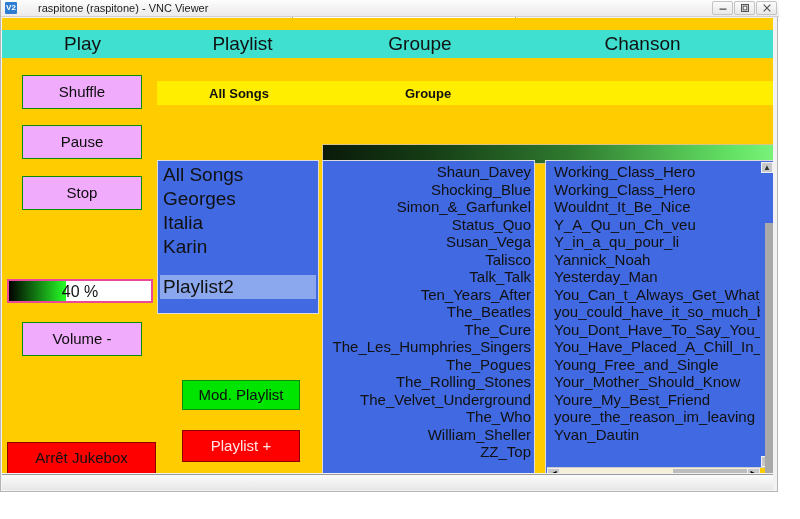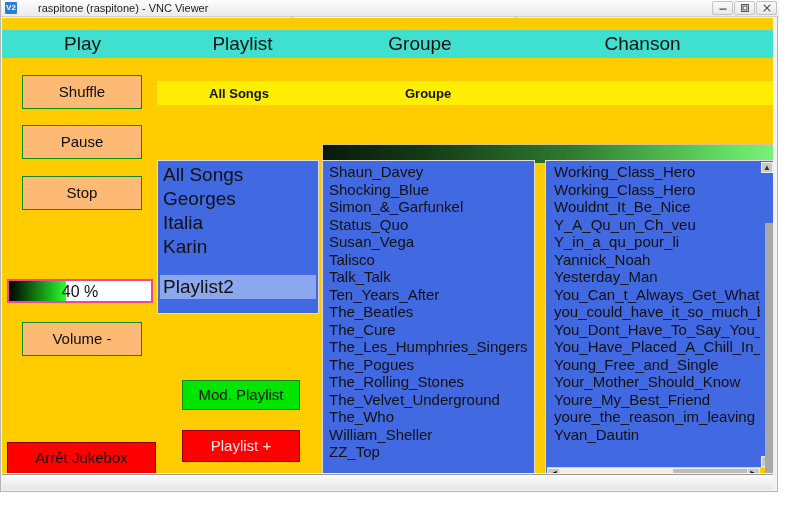--- a/index.html
+++ b/index.html
@@ -108,21 +108,21 @@
   .tab:nth-child(1){ width: 155px; }
   .tab:nth-child(2){ width: 165px; }
   .tab:nth-child(3){ width: 190px; }
   .tab:nth-child(4){ width: 255px; }
 
   
   .gbtn {
     position: absolute;
     left: 20px;
     width: 120px; height: 34px;
-    background: #fdba74;
+    background: #f0abfc;
     border: 1px solid #0a8c0a;
     color: #0d0d0d;
     font-size: 15px;
     line-height: 32px;
     text-align: center;
     white-space: nowrap;
   }
   #btn-shuffle { top: 57px; }
   #btn-pause   { top: 107px; }
   #btn-stop    { top: 158px; }
@@ -214,21 +214,21 @@
   }
 
   
   .listpanel {
     position: absolute;
     background: #4169e1;
     border: 1px solid #dddddd;
     overflow: hidden;
   }
   #panel-playlists { left: 155px; top: 142px; width: 162px; height: 154px; }
-  #panel-groups    { left: 320px; top: 142px; width: 213px; height: 322px; }
+  #panel-groups    { left: 320px; top: 142px; width: 213px; height: 322px; text-align: right; }
   #panel-songs     { left: 543px; top: 142px; width: 230px; height: 322px; }
 
   .li {
     font-size: 15px;
     color: #111111;
     line-height: 17px;
     white-space: nowrap;
     padding-left: 3px;
   }
   #panel-playlists .li { font-size: 19px; line-height: 24px; }

